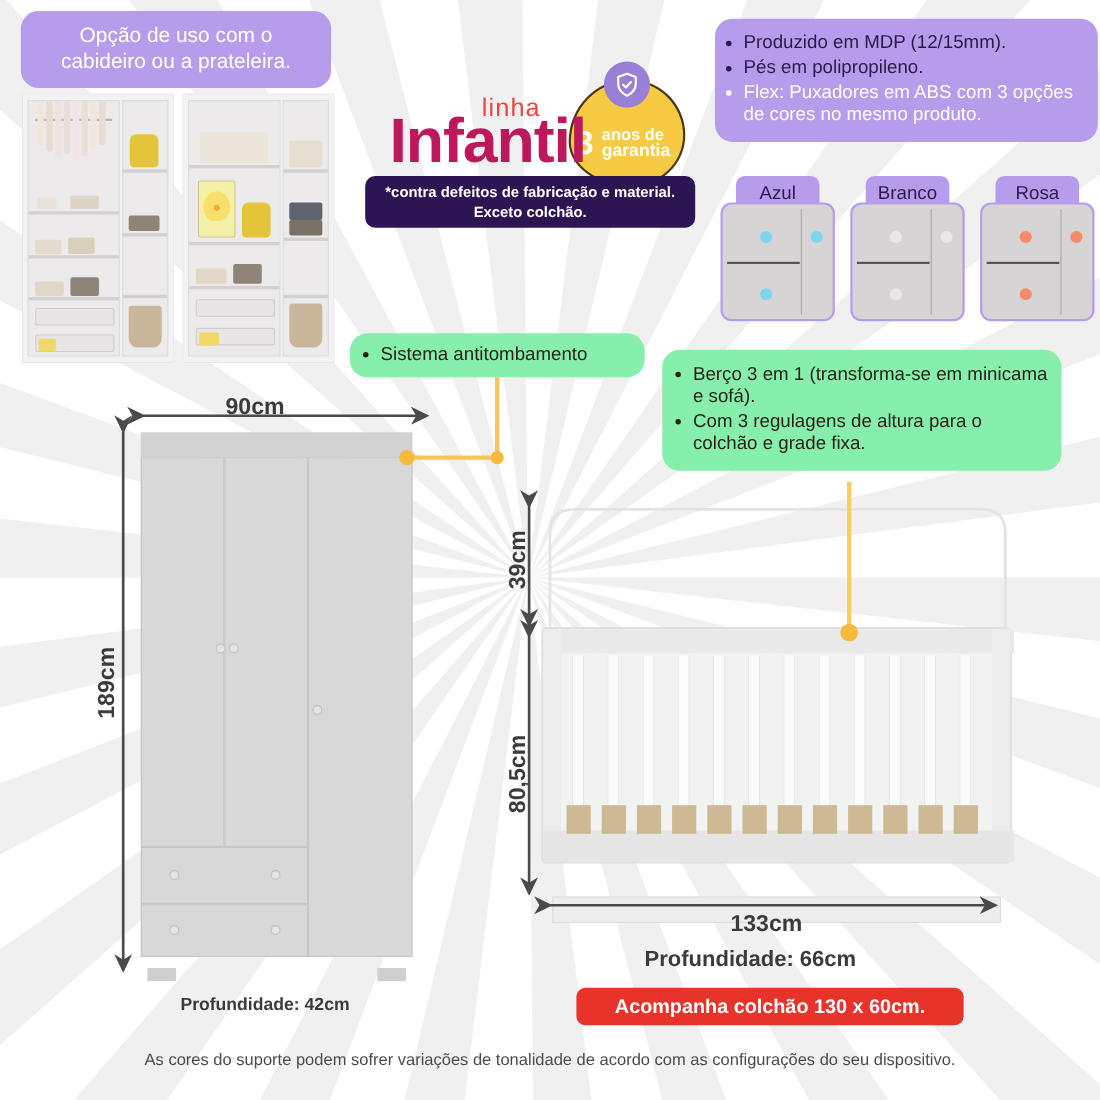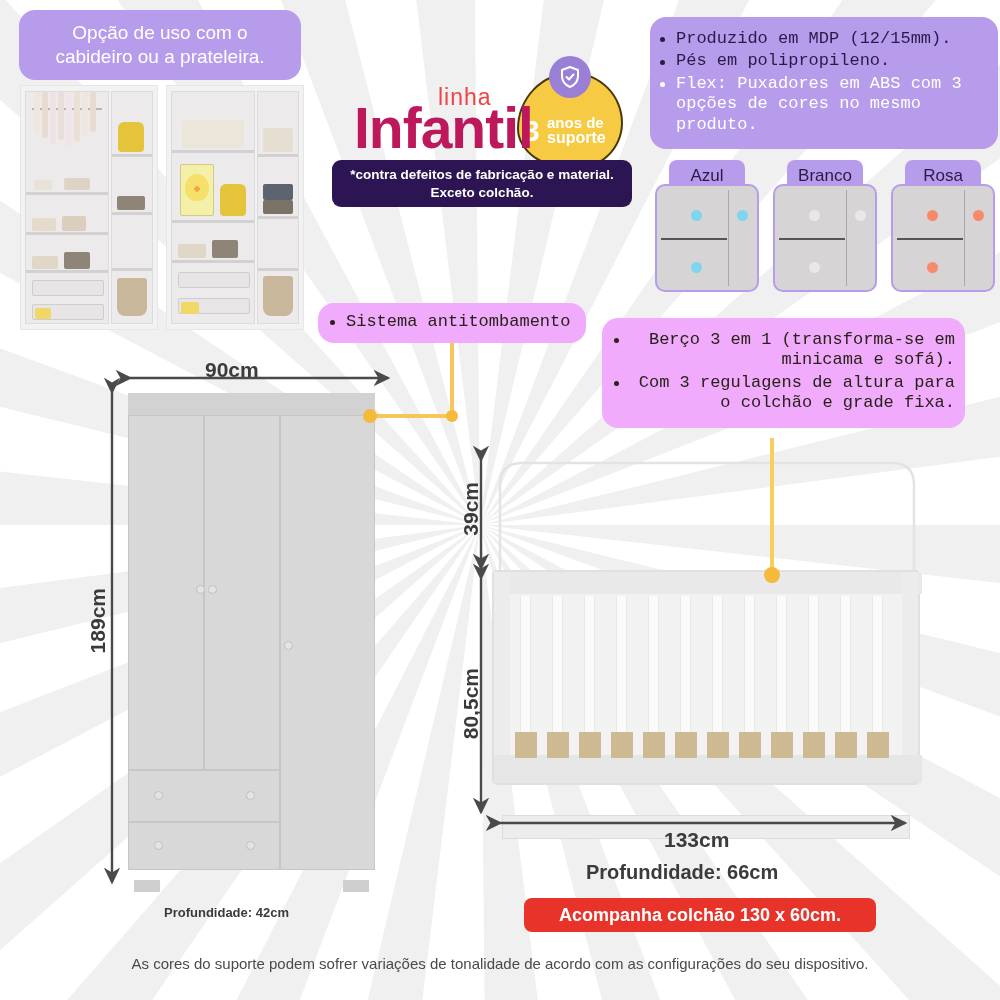--- a/index.html
+++ b/index.html
@@ -15,23 +15,23 @@
   #bg-sunburst {
     position: absolute; inset: 0; width: 1000px; height: 1000px;
     z-index: 0; pointer-events: none;
   }
 
   .layer { position: absolute; z-index: 2; }
 
   
   .callout { border-radius: 16px; }
   .callout-purple { background: #b79ceb; }
-  .callout-orange { background: #f0abfc; text-align: right; }
-
-  .bullets { list-style: none; font-family: Liberation Mono, monospace; }
+  .callout-orange { background: #86efac; }
+
+  .bullets { list-style: none; }
   .bullets li {
     position: relative;
     padding-left: 20px;
     line-height: 1.2;
     margin-bottom: 2px;
   }
   .bullets li::before {
     content: "";
     position: absolute; left: 4px; top: 0.48em;
     width: 5px; height: 5px; border-radius: 50%;
@@ -173,21 +173,21 @@
   }
   .wb-knob { position: absolute; width: 9px; height: 9px; border-radius: 50%;
     background: #e4e4e4; border: 1px solid #c0c0c0; }
   .wb-foot { position: absolute; bottom: -12px; width: 26px; height: 12px; background: #cfcfcf; }
 
   .dim-label { position: absolute; font-weight: 700; color: #3b3b3b; }
   .dim-label.vert { writing-mode: vertical-rl; transform: rotate(180deg); }
 
   #label-90cm { left: 205px; top: 358px; font-size: 21px; }
   #label-189cm { left: 86px; top: 588px; font-size: 21px; }
-  #label-prof-42 { left: 164px; top: 905px; font-size: 13px; }
+  #label-prof-42 { left: 164px; top: 905px; font-size: 16px; }
 
   
   #crib-img { position: absolute; left: 492px; top: 570px; width: 428px; height: 245px; }
   .crib-frame {
     position: absolute; left: 0; top: 0; width: 428px; height: 215px;
     background: #f2f2f2; border: 2px solid #e0e0e0; border-radius: 5px;
   }
   .crib-rail-top { position: absolute; left: 0; top: 0; width: 428px; height: 22px; background: #e9e9e9; border-radius: 4px 4px 0 0; }
   .crib-rail-bottom { position: absolute; left: 0; bottom: 0; width: 428px; height: 28px; background: #e6e6e6; }
   .crib-post { position: absolute; top: 0; bottom: 0; width: 16px; background: #ececec; }
@@ -328,21 +328,21 @@
   <div id="garantia-badge">
     <div id="garantia-blob"></div>
     <div id="shield-circle">
       <svg width="24" height="24" viewBox="0 0 24 24" fill="none" stroke="#ffffff" stroke-width="2" stroke-linecap="round" stroke-linejoin="round">
         <path d="M12 2 L20 5 V11 C20 16 16.5 20 12 22 C7.5 20 4 16 4 11 V5 Z"></path>
         <path d="M8.5 12 L11 14.5 L15.5 9.5"></path>
       </svg>
     </div>
     <div id="garantia-num">3</div>
     <div id="garantia-l1">anos de</div>
-    <div id="garantia-l2">suporte</div>
+    <div id="garantia-l2">garantia</div>
   </div>
 
   <div id="logo-infantil">Infantil</div>
 
   <div id="disclaimer-dark">
     <span>*contra defeitos de fabricação e material.</span><br>
     <span>Exceto colchão.</span>
   </div>
 </div>
 

